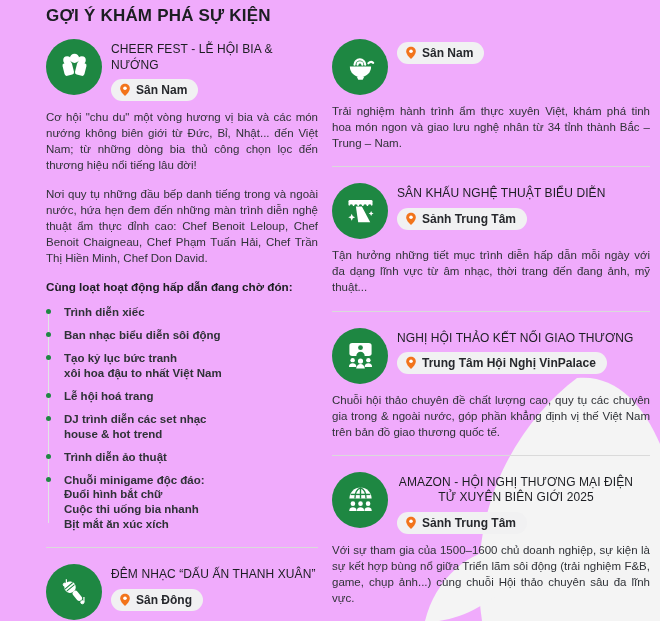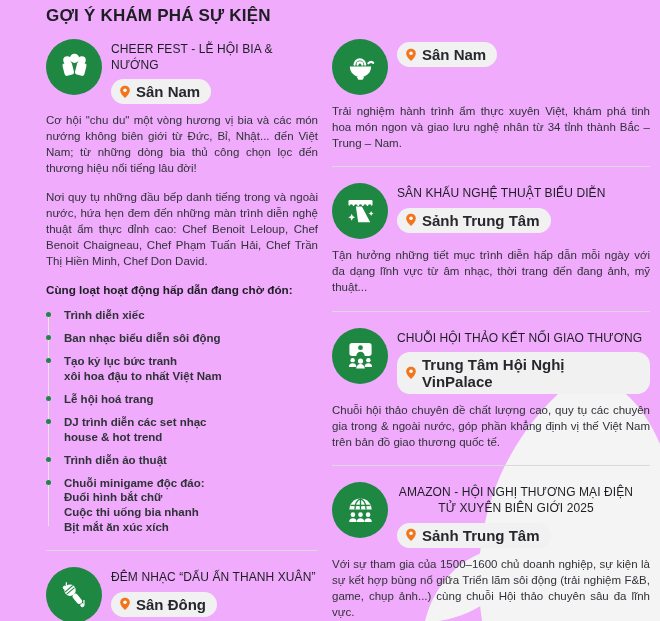--- a/index.html
+++ b/index.html
@@ -10,21 +10,21 @@
   h1.page-title{font-size:17px;font-weight:800;color:#1c1e22;letter-spacing:.2px;margin:0 0 13px;}
   .columns{display:flex;gap:14px;align-items:flex-start;}
   .col-left{width:272px;flex:none;}
   .col-right{width:318px;flex:none;}
 
   .card-head{display:flex;gap:9px;margin-bottom:8px;}
   .icon-circle{width:56px;height:56px;border-radius:50%;background:#1e8742;flex:none;display:flex;align-items:center;justify-content:center;}
   .icon-circle svg{width:37px;height:37px;display:block;}
   .head-right{padding-top:3px;min-width:0;}
   .card-title{font-size:12px;font-weight:400;color:#1c1e22;line-height:1.3;margin:0 0 6px;letter-spacing:.1px;}
-  .loc-pill{display:inline-flex;align-items:center;gap:5px;background:#f1f1f2;border-radius:13px;padding:4px 11px 4px 8px;font-size:15px;font-weight:700;color:#26282c;}
+  .loc-pill{display:inline-flex;align-items:center;gap:5px;background:#f1f1f2;border-radius:13px;padding:4px 11px 4px 8px;font-size:12px;font-weight:700;color:#26282c;}
   .loc-pill svg{width:12px;height:14px;display:block;flex:none;}
 
   .card-text{font-size:11.5px;line-height:1.4;text-align:justify;margin:0 0 12px;color:#2f3237;}
   .section-heading{font-size:11.7px;font-weight:700;color:#1c1e22;margin:14px 0 12px;}
 
   ul.activities{list-style:none;margin:0 0 10px;padding:0;position:relative;}
   ul.activities::before{content:"";position:absolute;left:2px;top:9px;bottom:9px;width:1px;background:#e2e6e4;}
   ul.activities li{display:flex;gap:13px;margin-bottom:8px;font-size:11.5px;line-height:1.3;font-weight:bold;}
   .dot{width:5px;height:5px;border-radius:50%;background:#1e8742;flex:none;margin-top:4px;position:relative;z-index:1;}
   .li-text{white-space:pre-line;}
@@ -220,21 +220,21 @@
                 <path d="M15.5 20.5 a4.5 4.5 0 0 1 9 0 Z" fill="#1e8742"></path>
                 <circle cx="11.5" cy="25" r="2.4" fill="#fff"></circle>
                   <path d="M7.5 32.5 a4 4 0 0 1 8 0 Z" fill="#fff"></path>
                 <circle cx="20" cy="26" r="2.8" fill="#fff"></circle>
                   <path d="M15.3 34 a4.7 4.7 0 0 1 9.4 0 Z" fill="#fff"></path>
                 <circle cx="28.5" cy="25" r="2.4" fill="#fff"></circle>
                   <path d="M24.5 32.5 a4 4 0 0 1 8 0 Z" fill="#fff"></path>
               </svg>
             </div>
             <div class="head-right">
-              <h3 class="card-title">CHUỖI HỘI THẢO KẾT NỐI GIAO THƯƠNG</h3>
+              <h3 class="card-title">NGHỊ HỘI THẢO KẾT NỐI GIAO THƯƠNG</h3>
               <span class="loc-pill">
                 <svg viewBox="0 0 14 16">
                     <path d="M7 0.8 C3.9 0.8 1.4 3.2 1.4 6.2 C1.4 10.2 7 15 7 15 C7 15 12.6 10.2 12.6 6.2 C12.6 3.2 10.1 0.8 7 0.8 Z" fill="#f2741b"></path>
                     <circle cx="7" cy="6" r="2.1" fill="#fff"></circle>
                   </svg>
                 <span>Trung Tâm Hội Nghị VinPalace</span>
               </span>
             </div>
           </div>
           <p class="card-text">Chuỗi hội thảo chuyên đề chất lượng cao, quy tụ các chuyên gia trong &amp; ngoài nước, góp phần khẳng định vị thế Việt Nam trên bản đồ giao thương quốc tế.</p>

